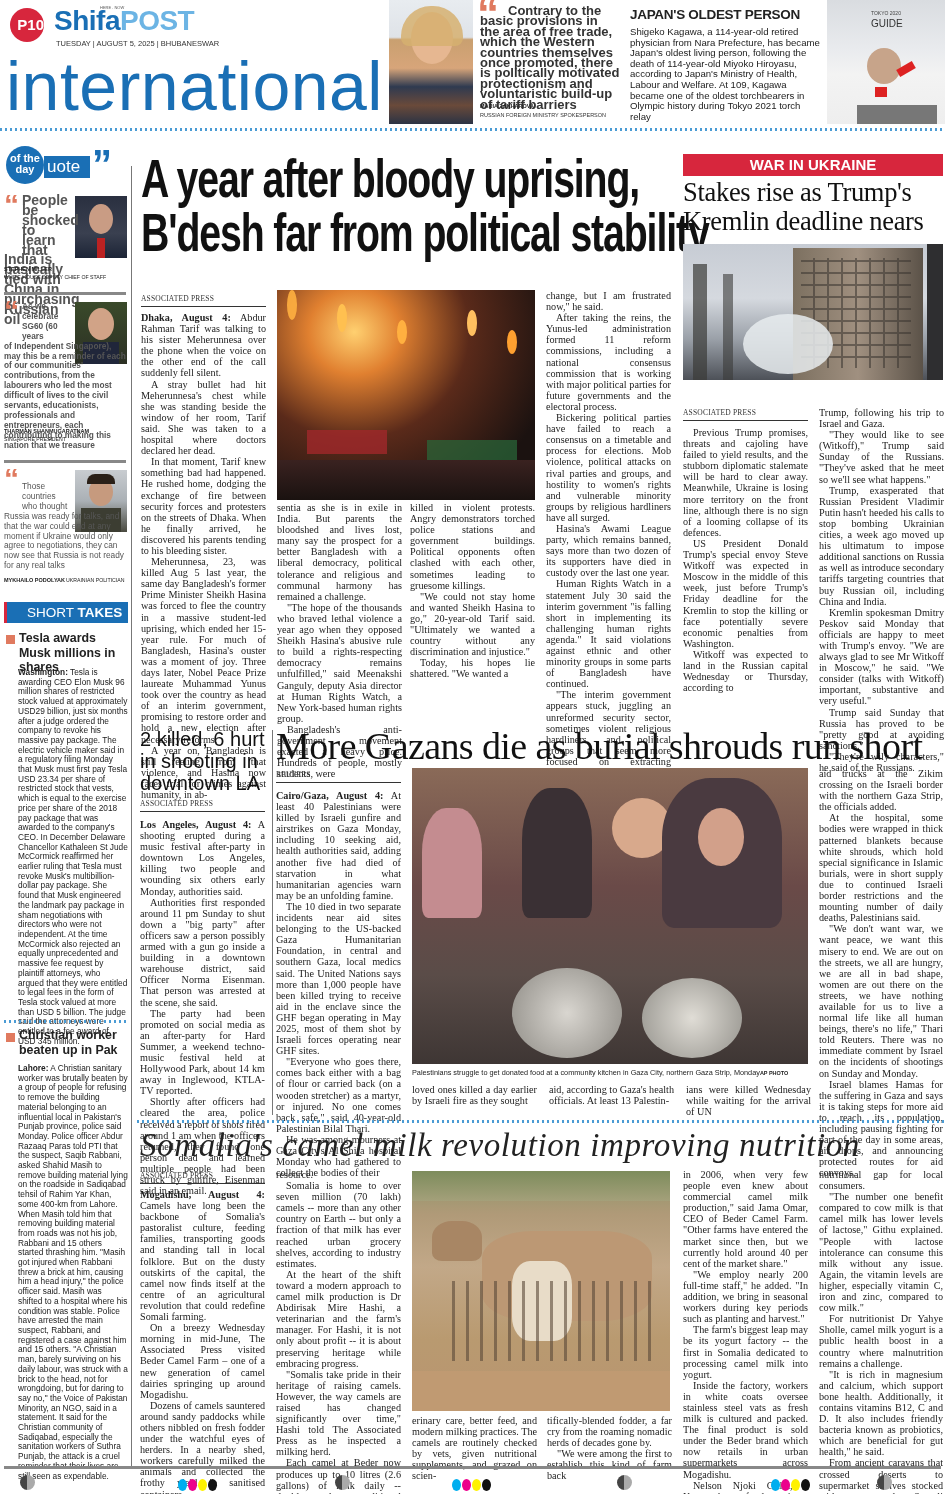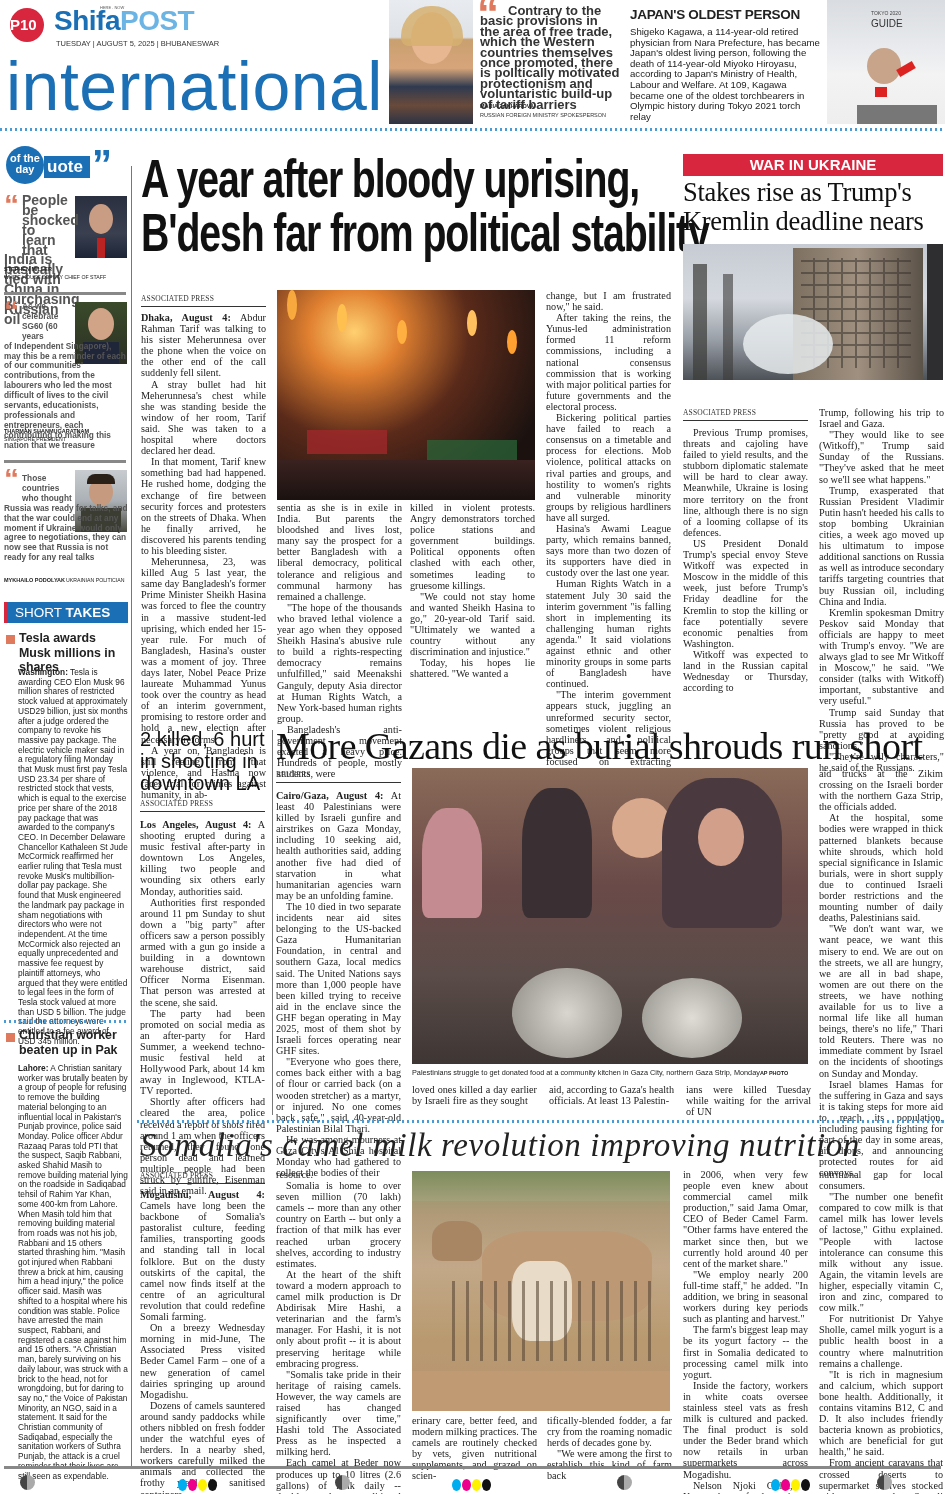--- a/index.html
+++ b/index.html
@@ -18,21 +18,21 @@
 .vrule{background:#777;width:1px}
 .photo{overflow:hidden}
 .qmark{color:#e07a5f;font-family:"Liberation Sans",sans-serif;font-weight:bold}
 .cmyk{display:inline-block;width:9px;height:12px;border-radius:50%;margin-right:1px}
 .reg{display:inline-block;width:15px;height:15px;border-radius:50%;background:linear-gradient(90deg,#444 50%,#aaa 50%)}
 </style>
 </head>
 <body>
 
 <div class="abs" style="left:0;top:0;width:385px;height:128px">
-  <div class="abs sans" style="left:10px;top:8px;width:34px;height:34px;border-radius:50%;background:#d7263d;color:#fff;font-weight:bold;font-size:15px;line-height:34px;text-align:left">P10</div>
+  <div class="abs sans" style="left:10px;top:8px;width:34px;height:34px;border-radius:50%;background:#d7263d;color:#fff;font-weight:bold;font-size:15px;line-height:34px;text-align:right">P10</div>
   <div class="abs sans" style="left:54px;top:4px;font-size:28px;font-weight:bold;letter-spacing:-0.5px;line-height:34px">
     <span style="color:#1a6fb5">Shifa</span><span style="color:#6cb4e4">POST</span>
   </div>
   <div class="abs sans" style="left:100px;top:5px;font-size:4px;color:#555">HERE . NOW</div>
   <div class="abs sans" style="left:56px;top:39px;font-size:7.5px;color:#333">TUESDAY | AUGUST 5, 2025 | BHUBANESWAR</div>
   <div class="abs sans" style="left:6px;top:52px;font-size:68px;line-height:68px;color:#1a6fb5;font-weight:normal;letter-spacing:0.5px">international</div>
 </div>
 <div class="abs dotrule" style="left:0;top:128px;width:945px"></div>
 
 <div class="abs" style="left:385px;top:0;width:236px;height:126px">
@@ -56,21 +56,21 @@
     <div style="position:absolute;left:70px;top:65px;width:18px;height:8px;background:#d22;transform:rotate(-30deg)"></div>
     <div style="position:absolute;left:48px;top:87px;width:12px;height:10px;background:#d22"></div>
     <div style="position:absolute;left:30px;top:105px;width:80px;height:19px;background:#777"></div>
   </div>
 </div>
 
 <div class="abs" style="left:0;top:140px;width:135px;height:460px">
   <div class="abs sans" style="left:6px;top:6px;width:38px;height:38px;border-radius:50%;background:#1a6fb5;color:#fff;font-size:11px;line-height:11px;text-align:center;padding-top:7px;font-weight:bold">
     <span>of the</span><br><span>day</span>
   </div>
-  <div class="abs sans" style="left:44px;top:16px;width:46px;height:22px;background:#1a6fb5;color:#fff;font-weight:bold;font-size:17px;line-height:22px;padding-left:3px">uote</div>
+  <div class="abs sans" style="left:44px;top:16px;width:46px;height:22px;background:#1a6fb5;color:#fff;font-weight:normal;font-size:17px;line-height:22px;padding-left:3px">uote</div>
   <div class="abs qmark" style="left:92px;top:4px;font-size:40px;line-height:40px;color:#1a6fb5">”</div>
   <div class="abs vrule" style="left:131px;top:26px;height:1300px"></div>
 
   <div class="abs" style="left:4px;top:56px;width:124px;height:88px">
     <div class="abs qmark" style="left:0;top:-6px;font-size:30px;line-height:30px">“</div>
     <div class="abs photo" style="left:71px;top:0;width:52px;height:62px;background:linear-gradient(180deg,#2a3040 0%,#3a4050 60%,#1c2436 100%)">
       <div style="position:absolute;left:14px;top:8px;width:24px;height:30px;border-radius:50%;background:#c99c84"></div>
       <div style="position:absolute;left:22px;top:42px;width:8px;height:20px;background:#b22"></div>
     </div>
     <div class="abs sans" style="left:0;top:0;width:124px;font-size:14px;line-height:9.9px;font-weight:bold;color:#555">
@@ -97,31 +97,31 @@
   </div>
   <div class="abs" style="left:4px;top:320px;width:122px;height:3px;background:#888"></div>
 
   <div class="abs" style="left:4px;top:330px;width:124px;height:120px">
     <div class="abs qmark" style="left:0;top:-6px;font-size:30px;line-height:30px">“</div>
     <div class="abs photo" style="left:71px;top:0;width:52px;height:62px;background:linear-gradient(180deg,#c8ccd0 0%,#aab0b5 50%,#4a4a40 100%)">
       <div style="position:absolute;left:14px;top:8px;width:24px;height:28px;border-radius:50%;background:#c69a7e"></div>
       <div style="position:absolute;left:12px;top:4px;width:28px;height:10px;border-radius:8px 8px 0 0;background:#2a2018"></div>
       <div style="position:absolute;left:6px;top:38px;width:40px;height:24px;background:#3c3d32"></div>
     </div>
-    <div class="abs sans" style="left:0;top:4px;width:124px;font-size:8.3px;line-height:9.9px;font-weight:bold;color:#555">
+    <div class="abs sans" style="left:0;top:12px;width:124px;font-size:8.3px;line-height:9.9px;font-weight:normal;color:#555">
       <div style="padding-left:18px;width:68px">Those countries who thought</div>
       <div style="width:124px">Russia was ready for talks, and that the war could end at any moment if Ukraine would only agree to negotiations, they can now see that Russia is not ready for any real talks</div>
     </div>
     <div class="abs sans" style="left:0;top:107px;font-size:5.5px;font-weight:bold">MYKHAILO PODOLYAK</div>
     <div class="abs sans" style="left:62px;top:107px;font-size:5.2px">UKRAINIAN POLITICIAN</div>
   </div>
 </div>
 
 <div class="abs" style="left:4px;top:602px;width:124px;height:858px">
-  <div class="abs sans" style="left:0;top:0;width:124px;height:21px;background:#1a6fb5;border-left:3px solid #d7263d;color:#fff;font-size:13.5px;line-height:21px;padding-left:8px">
+  <div class="abs sans" style="left:0;top:0;width:124px;height:21px;background:#1a6fb5;border-left:3px solid #d7263d;color:#fff;font-size:13.5px;line-height:21px;padding-left:20px">
     <span>SHORT </span><b>TAKES</b>
   </div>
   <div class="abs" style="left:2px;top:33px;width:9px;height:9px;background:#e07a5f"></div>
   <div class="abs sans" style="left:15px;top:29px;width:110px;font-size:12.4px;line-height:14.5px;font-weight:bold;color:#222">Tesla awards Musk millions in shares</div>
   <div class="abs sm-text" style="left:14px;top:66px;width:110px;font-size:8.3px;line-height:9.7px">
     <b>Washington:</b><span> Tesla is awarding CEO Elon Musk 96 million shares of restricted stock valued at approximately USD29 billion, just six months after a judge ordered the company to revoke his massive pay package. The electric vehicle maker said in a regulatory filing Monday that Musk must first pay Tesla USD 23.34 per share of restricted stock that vests, which is equal to the exercise price per share of the 2018 pay package that was awarded to the company's CEO. In December Delaware Chancellor Kathaleen St Jude McCormick reaffirmed her earlier ruling that Tesla must revoke Musk's multibillion-dollar pay package. She found that Musk engineered the landmark pay package in sham negotiations with directors who were not independent. At the time McCormick also rejected an equally unprecedented and massive fee request by plaintiff attorneys, who argued that they were entitled to legal fees in the form of Tesla stock valued at more than USD 5 billion. The judge said the attorneys were entitled to a fee award of USD 345 million.</span>
   </div>
   <div class="abs dotrule" style="left:0;top:418px;width:124px"></div>
   <div class="abs" style="left:2px;top:431px;width:9px;height:9px;background:#e07a5f"></div>
   <div class="abs sans" style="left:15px;top:426px;width:110px;font-size:12.4px;line-height:14.5px;font-weight:bold;color:#222">Christian worker beaten up in Pak</div>
@@ -241,21 +241,21 @@
   <div class="abs sans" style="left:136px;top:346px;width:400px;font-size:7.3px;color:#222">
     <span>Palestinians struggle to get donated food at a community kitchen in Gaza City, northern Gaza Strip, Monday</span><b style="font-size:5.5px">AP PHOTO</b>
   </div>
   <div class="abs body-text" style="left:136px;top:362px;width:125px">
       <p class="first">loved ones killed a day earlier by Israeli fire as they sought</p>
     </div>
   <div class="abs body-text" style="left:273px;top:362px;width:125px">
       <p class="first">aid, according to Gaza's health officials. At least 13 Palestin-</p>
     </div>
   <div class="abs body-text" style="left:410px;top:362px;width:125px">
-      <p class="first">ians were killed Tuesday while waiting for the arrival of UN</p>
+      <p class="first">ians were killed Wednesday while waiting for the arrival of UN</p>
     </div>
   <div class="abs body-text" style="left:543px;top:46px;width:124px">
     <p class="first">aid trucks at the Zikim crossing on the Israeli border with the northern Gaza Strip, the officials added.</p>
     <p>At the hospital, some bodies were wrapped in thick patterned blankets because white shrouds, which hold special significance in Islamic burials, were in short supply due to continued Israeli border restrictions and the mounting number of daily deaths, Palestinians said.</p>
     <p>"We don't want war, we want peace, we want this misery to end. We are out on the streets, we all are hungry, we are all in bad shape, women are out there on the streets, we have nothing available for us to live a normal life like all human beings, there's no life," Thari told Reuters. There was no immediate comment by Israel on the incidents of shootings on Sunday and Monday.</p>
     <p>Israel blames Hamas for the suffering in Gaza and says it is taking steps for more aid to reach its population, including pausing fighting for part of the day in some areas, air drops, and announcing protected routes for aid convoys.</p>
   </div>
 </div>
 
 <div class="abs dotrule" style="left:137px;top:1120px;width:808px"></div>

